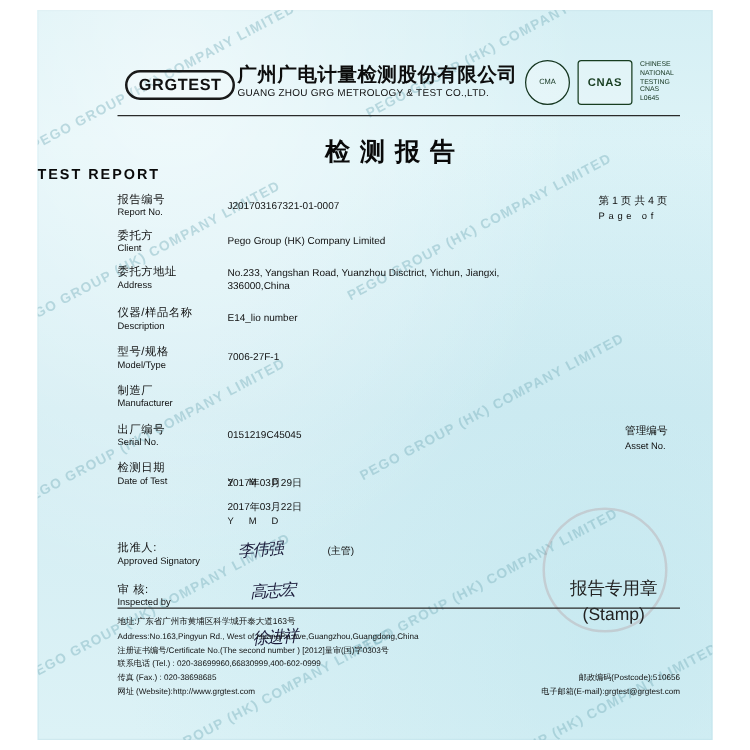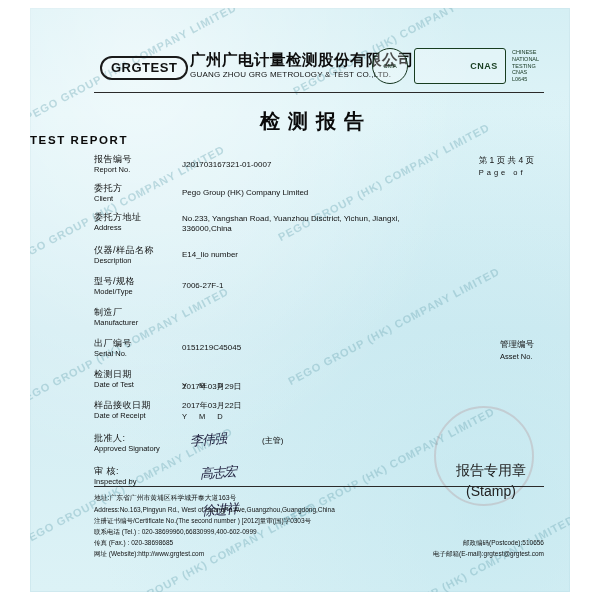--- a/index.html
+++ b/index.html
@@ -124,21 +124,20 @@
     border: 1px solid #173d20;
     border-radius: 3px;
     font-size: 9px;
     color: #173d20;
     display: flex;
     align-items: center;
     justify-content: center;
     font-weight: bold;
     letter-spacing: 0.5px;
     background: rgba(255,255,255,0.25);
-    padding-left: 48px;
   }
   .badge-text {
     font-size: 5.5px;
     line-height: 1.25;
     color: #14351f;
     width: 30px;
   }
   .rule {
     position: absolute;
     left: 64px;
@@ -402,24 +401,20 @@
       <div class="row" style="height:28px;">
         <div class="lbl">
           <span class="cn">检测日期</span>
           <span class="en">Date of Test</span>
         </div>
         <div class="val" style="top:12px;">2017年03月29日</div>
         <div class="ymd">Y   M   D</div>
       </div>
 
       <div class="row" style="height:30px;">
-        <div class="lbl">
-          <span class="cn">样品接收日期</span>
-          <span class="en">Date of Receipt</span>
-        </div>
         <div class="val" style="top:0px;">2017年03月22日</div>
         <div class="ymd">Y   M   D</div>
       </div>
 
       <div class="row" style="height:30px;">
         <div class="lbl">
           <span class="cn">批准人:</span>
           <span class="en">Approved Signatory</span>
         </div>
         <div class="sig">李伟强</div>

